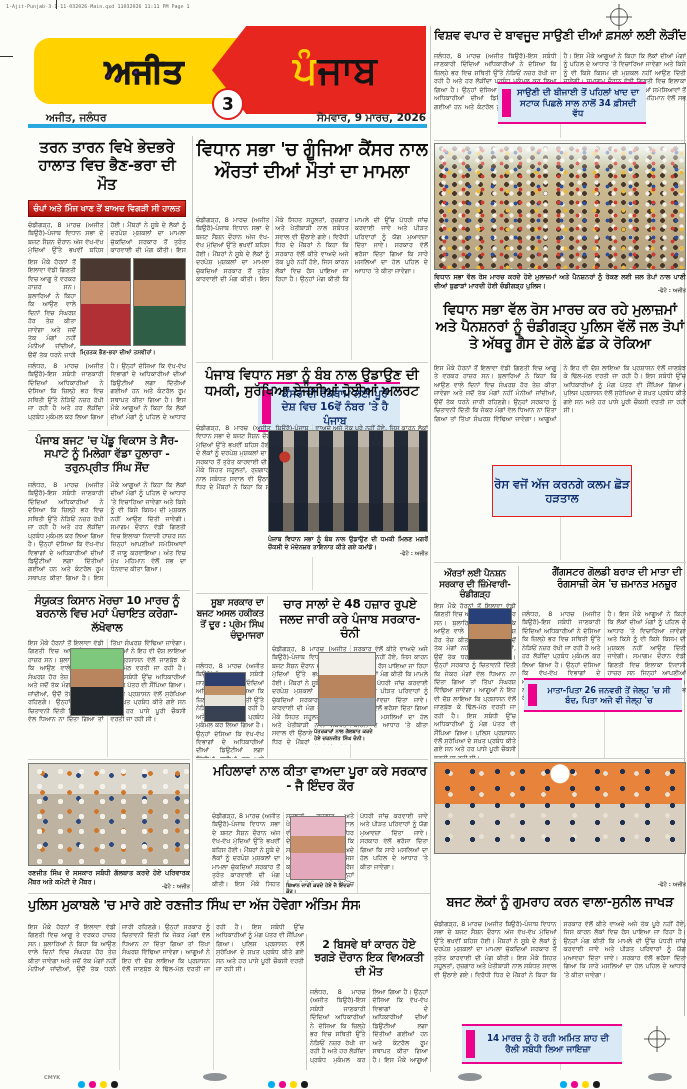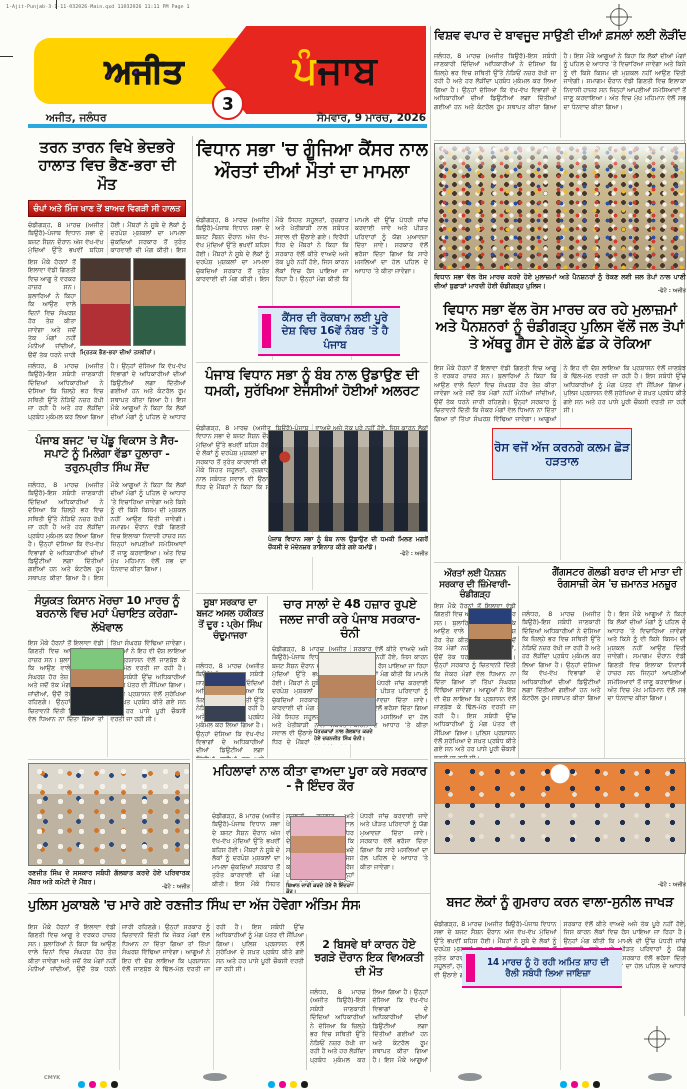--- a/index.html
+++ b/index.html
@@ -9,21 +9,21 @@
   .abs{position:absolute;}
   .hl{font-weight:700;color:#0d0d0d;text-align:center;line-height:1.22;letter-spacing:-.2px;overflow:hidden;}
   .bt{font-size:6.3px;line-height:1.34;text-align:justify;color:#222;overflow:hidden;word-break:break-word;}
   .c2{column-count:2;column-gap:7px;column-rule:1px solid #d8d8d4;}
   .c3{column-count:3;column-gap:6px;column-rule:1px solid #d8d8d4;}
   .cap{font-size:6.6px;font-weight:700;color:#111;line-height:1.3;text-align:justify;overflow:hidden;}
   .credit{font-size:5.4px;color:#444;font-weight:700;text-align:right;}
   .photo{border:1px solid #7a7a74;}
   .note{display:flex;align-items:center;justify-content:center;text-align:center;
         color:#0c2d6b;font-weight:700;line-height:1.25;background:#d9e9f6;overflow:hidden;}
-  .note-a{border:1.6px solid #e0201d;padding:2px 0;}
+  .note-a{border:1.6px solid #e0201d;padding:2px 0;margin-top:37px;}
   .note-b{position:relative;border-top:2.5px solid #ec008c;border-bottom:2.5px solid #ec008c;padding:2px 5px 2px 17px;}
   .note-b:before{content:"";position:absolute;left:4px;top:12%;bottom:12%;width:9px;background:#ec008c;}
   .subhead-red{background:linear-gradient(#e03a30,#ab100b);color:#fff;font-weight:700;text-align:center;
         border:1px solid #7d0a06;display:flex;align-items:center;justify-content:center;overflow:hidden;}
   .vsep{width:1px;background:#c7c7c2;}
   .hsep{height:1px;background:#cfcfca;}
   .reg{width:18px;height:18px;border:1px solid #555;border-radius:50%;}
   .reg:before{content:"";position:absolute;left:50%;top:-5px;bottom:-5px;width:1px;background:#555;transform:translateX(-50%);}
   .reg:after{content:"";position:absolute;top:50%;left:-5px;right:-5px;height:1px;background:#555;transform:translateY(-50%);}
   .dot{width:7px;height:7px;border-radius:50%;display:inline-block;margin-right:4px;}
@@ -90,38 +90,40 @@
     <div class="abs" style="left:12px;bottom:0;font-size:10.5px;font-weight:700;color:#222;margin-top:48px;">ਅਜੀਤ, ਜਲੰਧਰ</div>
     <div class="abs" style="right:0;bottom:0;font-size:10.5px;font-weight:700;color:#222;">ਸੋਮਵਾਰ, 9 ਮਾਰਚ, 2026</div>
   </div>
   <div class="abs" style="left:28px;top:124px;width:399px;height:4px;background:#2aa9e0;"></div>
 
   <div class="abs vsep" style="left:192px;top:136px;height:756px;"></div>
   <div class="abs vsep" style="left:430px;top:26px;height:1046px;"></div>
 
   <div class="abs hl" style="left:434px;top:28px;width:252px;height:20px;font-size:12px;white-space:nowrap;">ਵਿਸ਼ਵ ਵਪਾਰ ਦੇ ਬਾਵਜੂਦ ਸਾਉਣੀ ਦੀਆਂ ਫ਼ਸਲਾਂ ਲਈ ਲੋੜੀਂਦਾ ਖਾਦ ਭੰਡਾਰ ਮੌਜੂਦ</div>
   <div class="abs bt c2" style="left:434px;top:52px;width:252px;height:86px;">ਜਲੰਧਰ, 8 ਮਾਰਚ (ਅਜੀਤ ਬਿਊਰੋ)-ਇਸ ਸਬੰਧੀ ਜਾਣਕਾਰੀ ਦਿੰਦਿਆਂ ਅਧਿਕਾਰੀਆਂ ਨੇ ਦੱਸਿਆ ਕਿ ਜ਼ਿਲ੍ਹੇ ਭਰ ਵਿਚ ਸਥਿਤੀ ਉੱਤੇ ਨੇੜਿਓਂ ਨਜ਼ਰ ਰੱਖੀ ਜਾ ਰਹੀ ਹੈ ਅਤੇ ਹਰ ਲੋੜੀਂਦਾ ਪ੍ਰਬੰਧ ਮੁਕੰਮਲ ਕਰ ਲਿਆ ਗਿਆ ਹੈ। ਉਨ੍ਹਾਂ ਦੱਸਿਆ ਕਿ ਵੱਖ-ਵੱਖ ਵਿਭਾਗਾਂ ਦੇ ਅਧਿਕਾਰੀਆਂ ਦੀਆਂ ਡਿਊਟੀਆਂ ਲਗਾ ਦਿੱਤੀਆਂ ਗਈਆਂ ਹਨ ਅਤੇ ਕੰਟਰੋਲ ਰੂਮ ਸਥਾਪਤ ਕੀਤਾ ਗਿਆ ਹੈ। ਇਸ ਮੌਕੇ ਆਗੂਆਂ ਨੇ ਕਿਹਾ ਕਿ ਲੋਕਾਂ ਦੀਆਂ ਮੰਗਾਂ ਨੂੰ ਪਹਿਲ ਦੇ ਆਧਾਰ 'ਤੇ ਵਿਚਾਰਿਆ ਜਾਵੇਗਾ ਅਤੇ ਕਿਸੇ ਨੂੰ ਵੀ ਕਿਸੇ ਕਿਸਮ ਦੀ ਮੁਸ਼ਕਲ ਨਹੀਂ ਆਉਣ ਦਿੱਤੀ ਜਾਵੇਗੀ। ਸਮਾਗਮ ਦੌਰਾਨ ਵੱਡੀ ਗਿਣਤੀ ਵਿਚ ਇਲਾਕਾ ਨਿਵਾਸੀ ਹਾਜ਼ਰ ਸਨ ਜਿਨ੍ਹਾਂ ਆਪਣੀਆਂ ਸਮੱਸਿਆਵਾਂ ਤੋਂ ਜਾਣੂ ਕਰਵਾਇਆ। ਅੰਤ ਵਿਚ ਮੁੱਖ ਮਹਿਮਾਨ ਵੱਲੋਂ ਸਭ ਦਾ ਧੰਨਵਾਦ ਕੀਤਾ ਗਿਆ।</div>
+  <div class="abs note note-b" style="left:498px;top:82px;width:148px;height:42px;font-size:8.6px;">ਸਾਉਣੀ ਦੀ ਬੀਜਾਈ ਤੋਂ ਪਹਿਲਾਂ ਖਾਦ ਦਾ ਸਟਾਕ ਪਿਛਲੇ ਸਾਲ ਨਾਲੋਂ 34 ਫ਼ੀਸਦੀ ਵੱਧ</div>
   <div class="abs hsep" style="left:434px;top:140px;width:252px;"></div>
 
   <div class="abs photo ph-crowd" style="left:434px;top:143px;width:252px;height:127px;"></div>
   <div class="abs cap" style="left:434px;top:273px;width:252px;height:21px;">ਵਿਧਾਨ ਸਭਾ ਵੱਲ ਰੋਸ ਮਾਰਚ ਕਰਦੇ ਹੋਏ ਮੁਲਾਜ਼ਮਾਂ ਅਤੇ ਪੈਨਸ਼ਨਰਾਂ ਨੂੰ ਰੋਕਣ ਲਈ ਜਲ ਤੋਪਾਂ ਨਾਲ ਪਾਣੀ ਦੀਆਂ ਬੁਛਾੜਾਂ ਮਾਰਦੀ ਹੋਈ ਚੰਡੀਗੜ੍ਹ ਪੁਲਿਸ।</div>
   <div class="abs credit" style="left:600px;top:287px;width:86px;">-ਫੋਟੋ : ਅਜੀਤ</div>
 
   <div class="abs hl" style="left:434px;top:301px;width:252px;height:60px;font-size:14px;">ਵਿਧਾਨ ਸਭਾ ਵੱਲ ਰੋਸ ਮਾਰਚ ਕਰ ਰਹੇ ਮੁਲਾਜ਼ਮਾਂ ਅਤੇ ਪੈਨਸ਼ਨਰਾਂ ਨੂੰ ਚੰਡੀਗੜ੍ਹ ਪੁਲਿਸ ਵੱਲੋਂ ਜਲ ਤੋਪਾਂ ਤੇ ਅੱਥਰੂ ਗੈਸ ਦੇ ਗੋਲੇ ਛੱਡ ਕੇ ਰੋਕਿਆ</div>
   <div class="abs bt c2" style="left:434px;top:364px;width:252px;height:196px;">ਇਸ ਮੌਕੇ ਹੋਰਨਾਂ ਤੋਂ ਇਲਾਵਾ ਵੱਡੀ ਗਿਣਤੀ ਵਿਚ ਆਗੂ ਤੇ ਵਰਕਰ ਹਾਜ਼ਰ ਸਨ। ਬੁਲਾਰਿਆਂ ਨੇ ਕਿਹਾ ਕਿ ਆਉਣ ਵਾਲੇ ਦਿਨਾਂ ਵਿਚ ਸੰਘਰਸ਼ ਹੋਰ ਤੇਜ਼ ਕੀਤਾ ਜਾਵੇਗਾ ਅਤੇ ਜਦੋਂ ਤੱਕ ਮੰਗਾਂ ਨਹੀਂ ਮੰਨੀਆਂ ਜਾਂਦੀਆਂ, ਉਦੋਂ ਤੱਕ ਧਰਨੇ ਜਾਰੀ ਰਹਿਣਗੇ। ਉਨ੍ਹਾਂ ਸਰਕਾਰ ਨੂੰ ਚਿਤਾਵਨੀ ਦਿੱਤੀ ਕਿ ਜੇਕਰ ਮੰਗਾਂ ਵੱਲ ਧਿਆਨ ਨਾ ਦਿੱਤਾ ਗਿਆ ਤਾਂ ਤਿੱਖਾ ਸੰਘਰਸ਼ ਵਿੱਢਿਆ ਜਾਵੇਗਾ। ਆਗੂਆਂ ਨੇ ਇਹ ਵੀ ਦੋਸ਼ ਲਾਇਆ ਕਿ ਪ੍ਰਸ਼ਾਸਨ ਵੱਲੋਂ ਜਾਣਬੁੱਝ ਕੇ ਢਿੱਲ-ਮੱਠ ਵਰਤੀ ਜਾ ਰਹੀ ਹੈ। ਇਸ ਸਬੰਧੀ ਉੱਚ ਅਧਿਕਾਰੀਆਂ ਨੂੰ ਮੰਗ ਪੱਤਰ ਵੀ ਸੌਂਪਿਆ ਗਿਆ। ਪੁਲਿਸ ਪ੍ਰਸ਼ਾਸਨ ਵੱਲੋਂ ਸੁਰੱਖਿਆ ਦੇ ਸਖ਼ਤ ਪ੍ਰਬੰਧ ਕੀਤੇ ਗਏ ਸਨ ਅਤੇ ਹਰ ਪਾਸੇ ਪੂਰੀ ਚੌਕਸੀ ਵਰਤੀ ਜਾ ਰਹੀ ਸੀ।</div>
   <div class="abs note note-a" style="left:492px;top:428px;width:140px;height:52px;font-size:11.5px;">ਰੋਸ ਵਜੋਂ ਅੱਜ ਕਰਨਗੇ ਕਲਮ ਛੋੜ ਹੜਤਾਲ</div>
   <div class="abs hsep" style="left:434px;top:562px;width:252px;"></div>
 
   <div class="abs hl" style="left:434px;top:568px;width:82px;height:32px;font-size:8.8px;">ਔਰਤਾਂ ਲਈ ਪੈਨਸ਼ਨ ਸਰਕਾਰ ਦੀ ਜ਼ਿੰਮੇਵਾਰੀ-ਚੰਡੀਗੜ੍ਹ</div>
   <div class="abs bt" style="left:434px;top:602px;width:82px;height:156px;">ਇਸ ਮੌਕੇ ਹੋਰਨਾਂ ਤੋਂ ਇਲਾਵਾ ਵੱਡੀ ਗਿਣਤੀ ਵਿਚ ਆਗੂ ਤੇ ਵਰਕਰ ਹਾਜ਼ਰ ਸਨ। ਬੁਲਾਰਿਆਂ ਨੇ ਕਿਹਾ ਕਿ ਆਉਣ ਵਾਲੇ ਦਿਨਾਂ ਵਿਚ ਸੰਘਰਸ਼ ਹੋਰ ਤੇਜ਼ ਕੀਤਾ ਜਾਵੇਗਾ ਅਤੇ ਜਦੋਂ ਤੱਕ ਮੰਗਾਂ ਨਹੀਂ ਮੰਨੀਆਂ ਜਾਂਦੀਆਂ, ਉਦੋਂ ਤੱਕ ਧਰਨੇ ਜਾਰੀ ਰਹਿਣਗੇ। ਉਨ੍ਹਾਂ ਸਰਕਾਰ ਨੂੰ ਚਿਤਾਵਨੀ ਦਿੱਤੀ ਕਿ ਜੇਕਰ ਮੰਗਾਂ ਵੱਲ ਧਿਆਨ ਨਾ ਦਿੱਤਾ ਗਿਆ ਤਾਂ ਤਿੱਖਾ ਸੰਘਰਸ਼ ਵਿੱਢਿਆ ਜਾਵੇਗਾ। ਆਗੂਆਂ ਨੇ ਇਹ ਵੀ ਦੋਸ਼ ਲਾਇਆ ਕਿ ਪ੍ਰਸ਼ਾਸਨ ਵੱਲੋਂ ਜਾਣਬੁੱਝ ਕੇ ਢਿੱਲ-ਮੱਠ ਵਰਤੀ ਜਾ ਰਹੀ ਹੈ। ਇਸ ਸਬੰਧੀ ਉੱਚ ਅਧਿਕਾਰੀਆਂ ਨੂੰ ਮੰਗ ਪੱਤਰ ਵੀ ਸੌਂਪਿਆ ਗਿਆ। ਪੁਲਿਸ ਪ੍ਰਸ਼ਾਸਨ ਵੱਲੋਂ ਸੁਰੱਖਿਆ ਦੇ ਸਖ਼ਤ ਪ੍ਰਬੰਧ ਕੀਤੇ ਗਏ ਸਨ ਅਤੇ ਹਰ ਪਾਸੇ ਪੂਰੀ ਚੌਕਸੀ ਵਰਤੀ ਜਾ ਰਹੀ ਸੀ।</div>
   <div class="abs photo ph-tb-small" style="left:468px;top:608px;width:44px;height:52px;"></div>
   <div class="abs vsep" style="left:518px;top:566px;height:192px;"></div>
 
   <div class="abs hl" style="left:548px;top:566px;width:138px;height:40px;font-size:10px;">ਗੈਂਗਸਟਰ ਗੋਲਡੀ ਬਰਾੜ ਦੀ ਮਾਤਾ ਦੀ ਰੰਗਸਾਜ਼ੀ ਕੇਸ 'ਚ ਜ਼ਮਾਨਤ ਮਨਜ਼ੂਰ</div>
   <div class="abs bt c2" style="left:522px;top:610px;width:164px;height:148px;">ਜਲੰਧਰ, 8 ਮਾਰਚ (ਅਜੀਤ ਬਿਊਰੋ)-ਇਸ ਸਬੰਧੀ ਜਾਣਕਾਰੀ ਦਿੰਦਿਆਂ ਅਧਿਕਾਰੀਆਂ ਨੇ ਦੱਸਿਆ ਕਿ ਜ਼ਿਲ੍ਹੇ ਭਰ ਵਿਚ ਸਥਿਤੀ ਉੱਤੇ ਨੇੜਿਓਂ ਨਜ਼ਰ ਰੱਖੀ ਜਾ ਰਹੀ ਹੈ ਅਤੇ ਹਰ ਲੋੜੀਂਦਾ ਪ੍ਰਬੰਧ ਮੁਕੰਮਲ ਕਰ ਲਿਆ ਗਿਆ ਹੈ। ਉਨ੍ਹਾਂ ਦੱਸਿਆ ਕਿ ਵੱਖ-ਵੱਖ ਵਿਭਾਗਾਂ ਦੇ ਅਧਿਕਾਰੀਆਂ ਦੀਆਂ ਡਿਊਟੀਆਂ ਲਗਾ ਦਿੱਤੀਆਂ ਗਈਆਂ ਹਨ ਅਤੇ ਕੰਟਰੋਲ ਰੂਮ ਸਥਾਪਤ ਕੀਤਾ ਗਿਆ ਹੈ। ਇਸ ਮੌਕੇ ਆਗੂਆਂ ਨੇ ਕਿਹਾ ਕਿ ਲੋਕਾਂ ਦੀਆਂ ਮੰਗਾਂ ਨੂੰ ਪਹਿਲ ਦੇ ਆਧਾਰ 'ਤੇ ਵਿਚਾਰਿਆ ਜਾਵੇਗਾ ਅਤੇ ਕਿਸੇ ਨੂੰ ਵੀ ਕਿਸੇ ਕਿਸਮ ਦੀ ਮੁਸ਼ਕਲ ਨਹੀਂ ਆਉਣ ਦਿੱਤੀ ਜਾਵੇਗੀ। ਸਮਾਗਮ ਦੌਰਾਨ ਵੱਡੀ ਗਿਣਤੀ ਵਿਚ ਇਲਾਕਾ ਨਿਵਾਸੀ ਹਾਜ਼ਰ ਸਨ ਜਿਨ੍ਹਾਂ ਆਪਣੀਆਂ ਸਮੱਸਿਆਵਾਂ ਤੋਂ ਜਾਣੂ ਕਰਵਾਇਆ। ਅੰਤ ਵਿਚ ਮੁੱਖ ਮਹਿਮਾਨ ਵੱਲੋਂ ਸਭ ਦਾ ਧੰਨਵਾਦ ਕੀਤਾ ਗਿਆ।</div>
+  <div class="abs note note-b" style="left:524px;top:636px;width:158px;height:34px;font-size:8.2px;">ਮਾਤਾ-ਪਿਤਾ 26 ਜਨਵਰੀ ਤੋਂ ਜੇਲ੍ਹ 'ਚ ਸੀ ਬੰਦ, ਪਿਤਾ ਅਜੇ ਵੀ ਜੇਲ੍ਹ 'ਚ</div>
   <div class="abs hsep" style="left:434px;top:758px;width:252px;"></div>
 
   <div class="abs photo ph-bjp" style="left:434px;top:762px;width:252px;height:92px;"></div>
   <div class="abs credit" style="left:600px;top:881px;width:86px;">-ਫੋਟੋ : ਅਜੀਤ</div>
 
   <div class="abs hl" style="left:434px;top:894px;width:252px;height:22px;font-size:13px;white-space:nowrap;text-align:center;">ਬਜਟ ਲੋਕਾਂ ਨੂੰ ਗੁਮਰਾਹ ਕਰਨ ਵਾਲਾ-ਸੁਨੀਲ ਜਾਖੜ</div>
   <div class="abs bt c2" style="left:434px;top:920px;width:252px;height:150px;">ਚੰਡੀਗੜ੍ਹ, 8 ਮਾਰਚ (ਅਜੀਤ ਬਿਊਰੋ)-ਪੰਜਾਬ ਵਿਧਾਨ ਸਭਾ ਦੇ ਬਜਟ ਸੈਸ਼ਨ ਦੌਰਾਨ ਅੱਜ ਵੱਖ-ਵੱਖ ਮੁੱਦਿਆਂ ਉੱਤੇ ਭਖਵੀਂ ਬਹਿਸ ਹੋਈ। ਮੈਂਬਰਾਂ ਨੇ ਸੂਬੇ ਦੇ ਲੋਕਾਂ ਨੂੰ ਦਰਪੇਸ਼ ਮੁਸ਼ਕਲਾਂ ਦਾ ਮਾਮਲਾ ਚੁੱਕਦਿਆਂ ਸਰਕਾਰ ਤੋਂ ਤੁਰੰਤ ਕਾਰਵਾਈ ਦੀ ਮੰਗ ਕੀਤੀ। ਇਸ ਮੌਕੇ ਸਿਹਤ ਸਹੂਲਤਾਂ, ਰੁਜ਼ਗਾਰ ਅਤੇ ਖੇਤੀਬਾੜੀ ਨਾਲ ਸਬੰਧਤ ਸਵਾਲ ਵੀ ਉਠਾਏ ਗਏ। ਵਿਰੋਧੀ ਧਿਰ ਦੇ ਮੈਂਬਰਾਂ ਨੇ ਕਿਹਾ ਕਿ ਸਰਕਾਰ ਵੱਲੋਂ ਕੀਤੇ ਵਾਅਦੇ ਅਜੇ ਤੱਕ ਪੂਰੇ ਨਹੀਂ ਹੋਏ, ਜਿਸ ਕਾਰਨ ਲੋਕਾਂ ਵਿਚ ਰੋਸ ਪਾਇਆ ਜਾ ਰਿਹਾ ਹੈ। ਉਨ੍ਹਾਂ ਮੰਗ ਕੀਤੀ ਕਿ ਮਾਮਲੇ ਦੀ ਉੱਚ ਪੱਧਰੀ ਜਾਂਚ ਕਰਵਾਈ ਜਾਵੇ ਅਤੇ ਪੀੜਤ ਪਰਿਵਾਰਾਂ ਨੂੰ ਯੋਗ ਮੁਆਵਜ਼ਾ ਦਿੱਤਾ ਜਾਵੇ। ਸਰਕਾਰ ਵੱਲੋਂ ਭਰੋਸਾ ਦਿੱਤਾ ਗਿਆ ਕਿ ਸਾਰੇ ਮਸਲਿਆਂ ਦਾ ਹੱਲ ਪਹਿਲ ਦੇ ਆਧਾਰ 'ਤੇ ਕੀਤਾ ਜਾਵੇਗਾ।</div>
   <div class="abs note note-b" style="left:462px;top:948px;width:160px;height:40px;font-size:8.8px;">14 ਮਾਰਚ ਨੂੰ ਹੋ ਰਹੀ ਅਮਿਤ ਸ਼ਾਹ ਦੀ ਰੈਲੀ ਸਬੰਧੀ ਲਿਆ ਜਾਇਜ਼ਾ</div>
 
   <div class="abs hl" style="left:196px;top:138px;width:232px;height:74px;font-size:18px;">ਵਿਧਾਨ ਸਭਾ 'ਚ ਗੂੰਜਿਆ ਕੈਂਸਰ ਨਾਲ ਔਰਤਾਂ ਦੀਆਂ ਮੌਤਾਂ ਦਾ ਮਾਮਲਾ</div>
@@ -129,21 +131,21 @@
   <div class="abs note note-b" style="left:258px;top:266px;width:142px;height:50px;font-size:10.5px;">ਕੈਂਸਰ ਦੀ ਰੋਕਥਾਮ ਲਈ ਪੂਰੇ ਦੇਸ਼ ਵਿਚ 16ਵੇਂ ਨੰਬਰ 'ਤੇ ਹੈ ਪੰਜਾਬ</div>
   <div class="abs hsep" style="left:196px;top:362px;width:232px;"></div>
 
   <div class="abs hl" style="left:196px;top:366px;width:232px;height:54px;font-size:13.5px;">ਪੰਜਾਬ ਵਿਧਾਨ ਸਭਾ ਨੂੰ ਬੰਬ ਨਾਲ ਉਡਾਉਣ ਦੀ ਧਮਕੀ, ਸੁਰੱਖਿਆ ਏਜੰਸੀਆਂ ਹੋਈਆਂ ਅਲਰਟ</div>
   <div class="abs bt c2" style="left:196px;top:424px;width:232px;height:166px;">ਚੰਡੀਗੜ੍ਹ, 8 ਮਾਰਚ (ਅਜੀਤ ਬਿਊਰੋ)-ਪੰਜਾਬ ਵਿਧਾਨ ਸਭਾ ਦੇ ਬਜਟ ਸੈਸ਼ਨ ਦੌਰਾਨ ਅੱਜ ਵੱਖ-ਵੱਖ ਮੁੱਦਿਆਂ ਉੱਤੇ ਭਖਵੀਂ ਬਹਿਸ ਹੋਈ। ਮੈਂਬਰਾਂ ਨੇ ਸੂਬੇ ਦੇ ਲੋਕਾਂ ਨੂੰ ਦਰਪੇਸ਼ ਮੁਸ਼ਕਲਾਂ ਦਾ ਮਾਮਲਾ ਚੁੱਕਦਿਆਂ ਸਰਕਾਰ ਤੋਂ ਤੁਰੰਤ ਕਾਰਵਾਈ ਦੀ ਮੰਗ ਕੀਤੀ। ਇਸ ਮੌਕੇ ਸਿਹਤ ਸਹੂਲਤਾਂ, ਰੁਜ਼ਗਾਰ ਅਤੇ ਖੇਤੀਬਾੜੀ ਨਾਲ ਸਬੰਧਤ ਸਵਾਲ ਵੀ ਉਠਾਏ ਗਏ। ਵਿਰੋਧੀ ਧਿਰ ਦੇ ਮੈਂਬਰਾਂ ਨੇ ਕਿਹਾ ਕਿ ਸਰਕਾਰ ਵੱਲੋਂ ਕੀਤੇ ਵਾਅਦੇ ਅਜੇ ਤੱਕ ਪੂਰੇ ਨਹੀਂ ਹੋਏ, ਜਿਸ ਕਾਰਨ ਲੋਕਾਂ ਵਿਚ ਰੋਸ ਪਾਇਆ ਜਾ ਰਿਹਾ ਹੈ। ਉਨ੍ਹਾਂ ਮੰਗ ਕੀਤੀ ਕਿ ਮਾਮਲੇ ਦੀ ਉੱਚ ਪੱਧਰੀ ਜਾਂਚ ਕਰਵਾਈ ਜਾਵੇ ਅਤੇ ਪੀੜਤ ਪਰਿਵਾਰਾਂ ਨੂੰ ਯੋਗ ਮੁਆਵਜ਼ਾ ਦਿੱਤਾ ਜਾਵੇ। ਸਰਕਾਰ ਵੱਲੋਂ ਭਰੋਸਾ ਦਿੱਤਾ ਗਿਆ ਕਿ ਸਾਰੇ ਮਸਲਿਆਂ ਦਾ ਹੱਲ ਪਹਿਲ ਦੇ ਆਧਾਰ 'ਤੇ ਕੀਤਾ ਜਾਵੇਗਾ।</div>
   <div class="abs photo ph-commando" style="left:268px;top:430px;width:160px;height:102px;"></div>
   <div class="abs cap" style="left:268px;top:535px;width:160px;height:22px;background:#fcfcf9;font-size:6.2px;">ਪੰਜਾਬ ਵਿਧਾਨ ਸਭਾ ਨੂੰ ਬੰਬ ਨਾਲ ਉਡਾਉਣ ਦੀ ਧਮਕੀ ਮਿਲਣ ਮਗਰੋਂ ਚੌਕਸੀ ਦੇ ਮੱਦੇਨਜ਼ਰ ਤਾਇਨਾਤ ਕੀਤੇ ਗਏ ਕਮਾਂਡੋ।</div>
   <div class="abs credit" style="left:362px;top:550px;width:66px;background:#fcfcf9;">-ਫੋਟੋ : ਅਜੀਤ</div>
   <div class="abs hsep" style="left:196px;top:593px;width:232px;"></div>
 
-  <div class="abs hl" style="left:196px;top:597px;width:68px;height:62px;font-size:9px;">ਸੂਬਾ ਸਰਕਾਰ ਦਾ ਬਜਟ ਅਸਲ ਹਕੀਕਤ ਤੋਂ ਦੂਰ : ਪ੍ਰੇਮ ਸਿੰਘ ਚੰਦੂਮਾਜਰਾ</div>
+  <div class="abs hl" style="left:196px;top:597px;width:68px;height:62px;font-size:9px;text-align:right;">ਸੂਬਾ ਸਰਕਾਰ ਦਾ ਬਜਟ ਅਸਲ ਹਕੀਕਤ ਤੋਂ ਦੂਰ : ਪ੍ਰੇਮ ਸਿੰਘ ਚੰਦੂਮਾਜਰਾ</div>
   <div class="abs bt" style="left:196px;top:662px;width:68px;height:96px;">ਜਲੰਧਰ, 8 ਮਾਰਚ (ਅਜੀਤ ਬਿਊਰੋ)-ਇਸ ਸਬੰਧੀ ਜਾਣਕਾਰੀ ਦਿੰਦਿਆਂ ਅਧਿਕਾਰੀਆਂ ਨੇ ਦੱਸਿਆ ਕਿ ਜ਼ਿਲ੍ਹੇ ਭਰ ਵਿਚ ਸਥਿਤੀ ਉੱਤੇ ਨੇੜਿਓਂ ਨਜ਼ਰ ਰੱਖੀ ਜਾ ਰਹੀ ਹੈ ਅਤੇ ਹਰ ਲੋੜੀਂਦਾ ਪ੍ਰਬੰਧ ਮੁਕੰਮਲ ਕਰ ਲਿਆ ਗਿਆ ਹੈ। ਉਨ੍ਹਾਂ ਦੱਸਿਆ ਕਿ ਵੱਖ-ਵੱਖ ਵਿਭਾਗਾਂ ਦੇ ਅਧਿਕਾਰੀਆਂ ਦੀਆਂ ਡਿਊਟੀਆਂ ਲਗਾ ਦਿੱਤੀਆਂ ਗਈਆਂ ਹਨ ਅਤੇ ਕੰਟਰੋਲ ਰੂਮ ਸਥਾਪਤ ਕੀਤਾ ਗਿਆ ਹੈ। ਇਸ ਮੌਕੇ ਆਗੂਆਂ ਨੇ ਕਿਹਾ ਕਿ ਲੋਕਾਂ ਦੀਆਂ ਮੰਗਾਂ ਨੂੰ ਪਹਿਲ ਦੇ ਆਧਾਰ 'ਤੇ ਵਿਚਾਰਿਆ ਜਾਵੇਗਾ ਅਤੇ ਕਿਸੇ ਨੂੰ ਵੀ ਕਿਸੇ ਕਿਸਮ ਦੀ ਮੁਸ਼ਕਲ ਨਹੀਂ ਆਉਣ ਦਿੱਤੀ ਜਾਵੇਗੀ। ਸਮਾਗਮ ਦੌਰਾਨ ਵੱਡੀ ਗਿਣਤੀ ਵਿਚ ਇਲਾਕਾ ਨਿਵਾਸੀ ਹਾਜ਼ਰ ਸਨ ਜਿਨ੍ਹਾਂ ਆਪਣੀਆਂ ਸਮੱਸਿਆਵਾਂ ਤੋਂ ਜਾਣੂ ਕਰਵਾਇਆ। ਅੰਤ ਵਿਚ ਮੁੱਖ ਮਹਿਮਾਨ ਵੱਲੋਂ ਸਭ ਦਾ ਧੰਨਵਾਦ ਕੀਤਾ ਗਿਆ।</div>
   <div class="abs photo ph-tb-dark" style="left:204px;top:672px;width:42px;height:50px;"></div>
   <div class="abs vsep" style="left:267px;top:596px;height:162px;"></div>
 
   <div class="abs hl" style="left:272px;top:597px;width:156px;height:44px;font-size:12px;">ਚਾਰ ਸਾਲਾਂ ਦੇ 48 ਹਜ਼ਾਰ ਰੁਪਏ ਜਲਦ ਜਾਰੀ ਕਰੇ ਪੰਜਾਬ ਸਰਕਾਰ-ਚੰਨੀ</div>
   <div class="abs bt c2" style="left:272px;top:645px;width:156px;height:113px;">ਚੰਡੀਗੜ੍ਹ, 8 ਮਾਰਚ (ਅਜੀਤ ਬਿਊਰੋ)-ਪੰਜਾਬ ਵਿਧਾਨ ਸਭਾ ਦੇ ਬਜਟ ਸੈਸ਼ਨ ਦੌਰਾਨ ਅੱਜ ਵੱਖ-ਵੱਖ ਮੁੱਦਿਆਂ ਉੱਤੇ ਭਖਵੀਂ ਬਹਿਸ ਹੋਈ। ਮੈਂਬਰਾਂ ਨੇ ਸੂਬੇ ਦੇ ਲੋਕਾਂ ਨੂੰ ਦਰਪੇਸ਼ ਮੁਸ਼ਕਲਾਂ ਦਾ ਮਾਮਲਾ ਚੁੱਕਦਿਆਂ ਸਰਕਾਰ ਤੋਂ ਤੁਰੰਤ ਕਾਰਵਾਈ ਦੀ ਮੰਗ ਕੀਤੀ। ਇਸ ਮੌਕੇ ਸਿਹਤ ਸਹੂਲਤਾਂ, ਰੁਜ਼ਗਾਰ ਅਤੇ ਖੇਤੀਬਾੜੀ ਨਾਲ ਸਬੰਧਤ ਸਵਾਲ ਵੀ ਉਠਾਏ ਗਏ। ਵਿਰੋਧੀ ਧਿਰ ਦੇ ਮੈਂਬਰਾਂ ਨੇ ਕਿਹਾ ਕਿ ਸਰਕਾਰ ਵੱਲੋਂ ਕੀਤੇ ਵਾਅਦੇ ਅਜੇ ਤੱਕ ਪੂਰੇ ਨਹੀਂ ਹੋਏ, ਜਿਸ ਕਾਰਨ ਲੋਕਾਂ ਵਿਚ ਰੋਸ ਪਾਇਆ ਜਾ ਰਿਹਾ ਹੈ। ਉਨ੍ਹਾਂ ਮੰਗ ਕੀਤੀ ਕਿ ਮਾਮਲੇ ਦੀ ਉੱਚ ਪੱਧਰੀ ਜਾਂਚ ਕਰਵਾਈ ਜਾਵੇ ਅਤੇ ਪੀੜਤ ਪਰਿਵਾਰਾਂ ਨੂੰ ਯੋਗ ਮੁਆਵਜ਼ਾ ਦਿੱਤਾ ਜਾਵੇ। ਸਰਕਾਰ ਵੱਲੋਂ ਭਰੋਸਾ ਦਿੱਤਾ ਗਿਆ ਕਿ ਸਾਰੇ ਮਸਲਿਆਂ ਦਾ ਹੱਲ ਪਹਿਲ ਦੇ ਆਧਾਰ 'ਤੇ ਕੀਤਾ ਜਾਵੇਗਾ।</div>
   <div class="abs photo ph-tb-white" style="left:318px;top:652px;width:58px;height:74px;"></div>
   <div class="abs" style="left:314px;top:728px;width:66px;height:16px;font-size:5.2px;font-weight:700;line-height:1.3;background:#fcfcf9;overflow:hidden;">ਪੱਤਰਕਾਰਾਂ ਨਾਲ ਗੱਲਬਾਤ ਕਰਦੇ ਹੋਏ ਚਰਨਜੀਤ ਸਿੰਘ ਚੰਨੀ।</div>
   <div class="abs hsep" style="left:196px;top:759px;width:232px;"></div>
 

